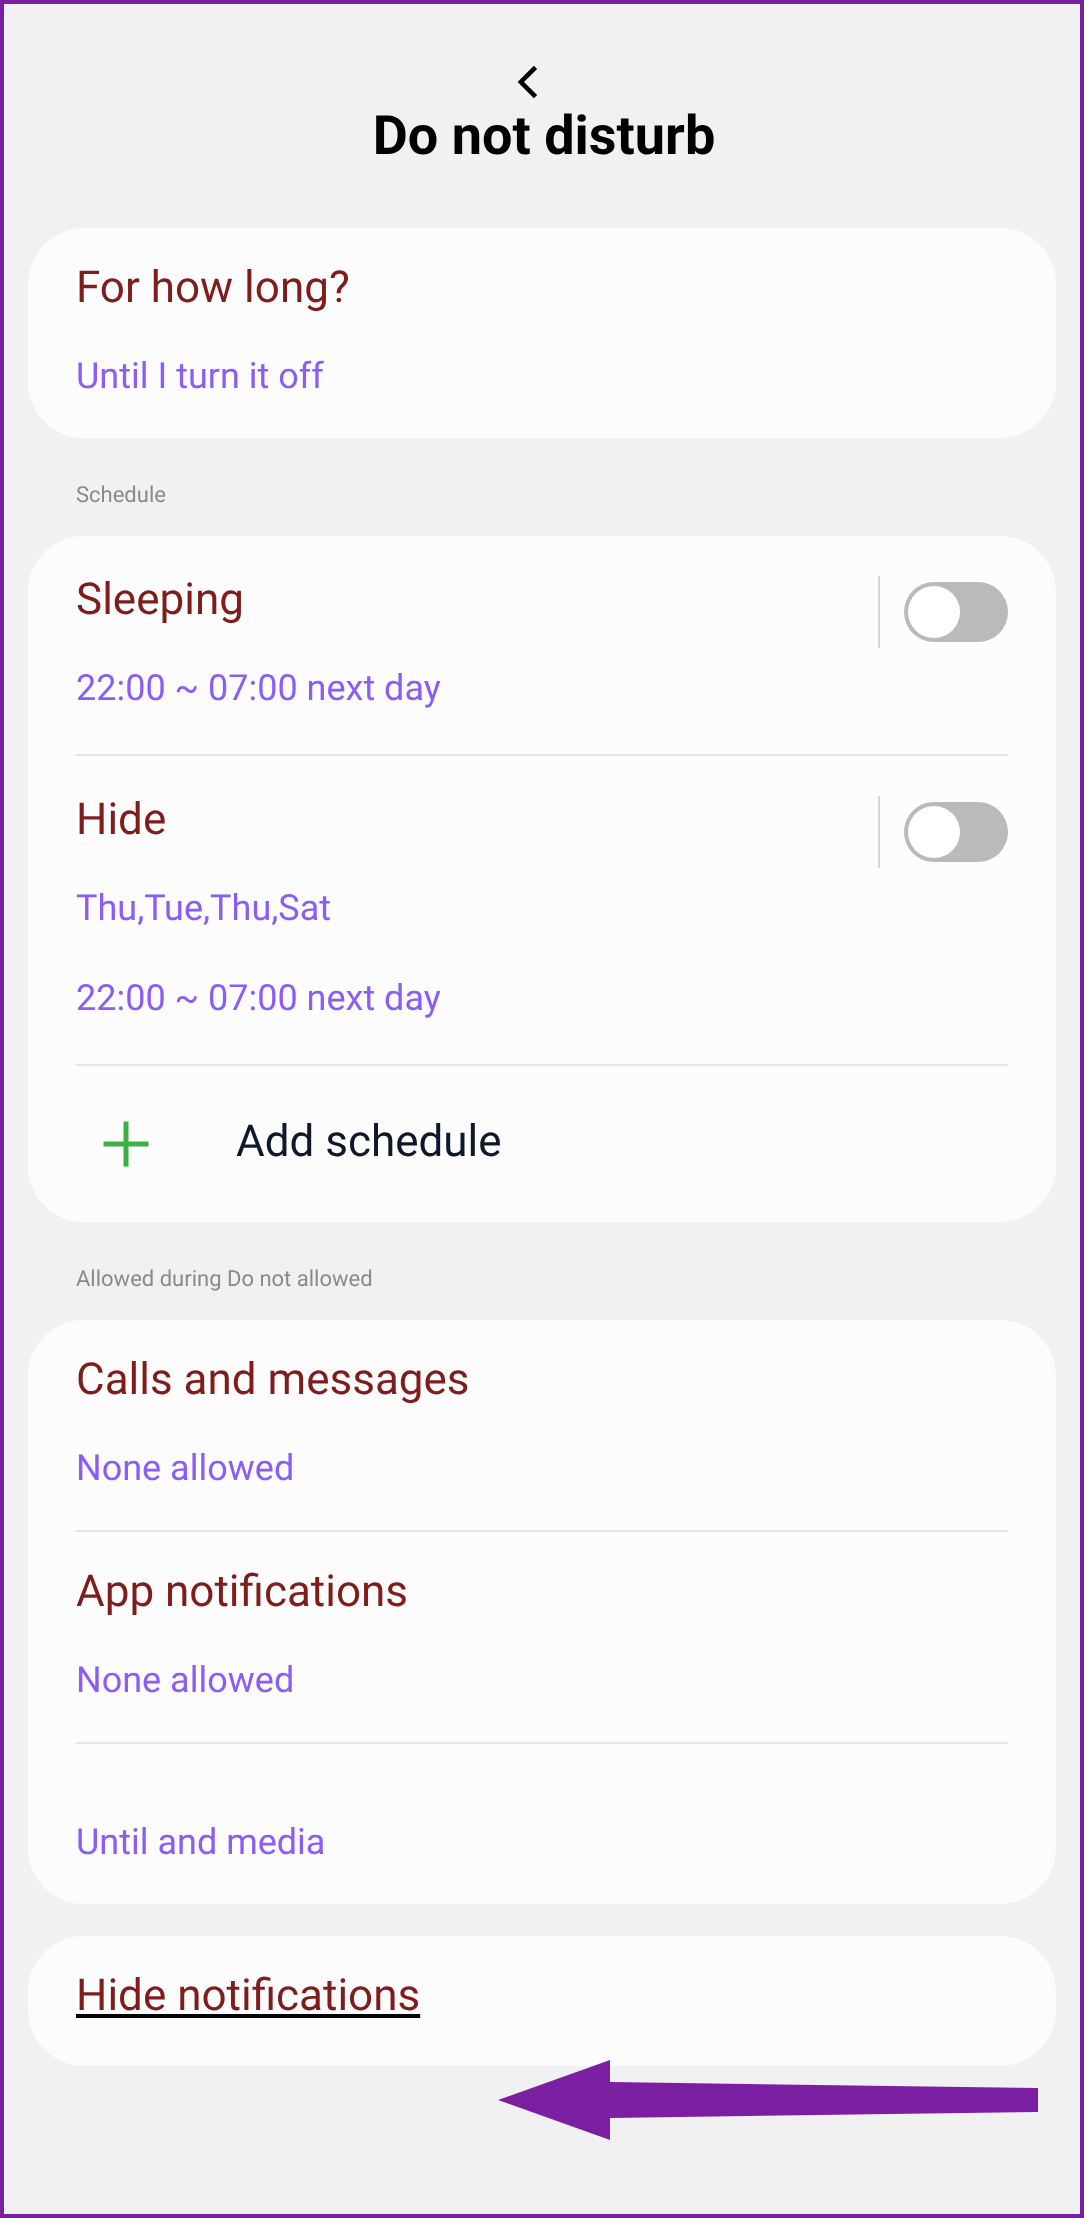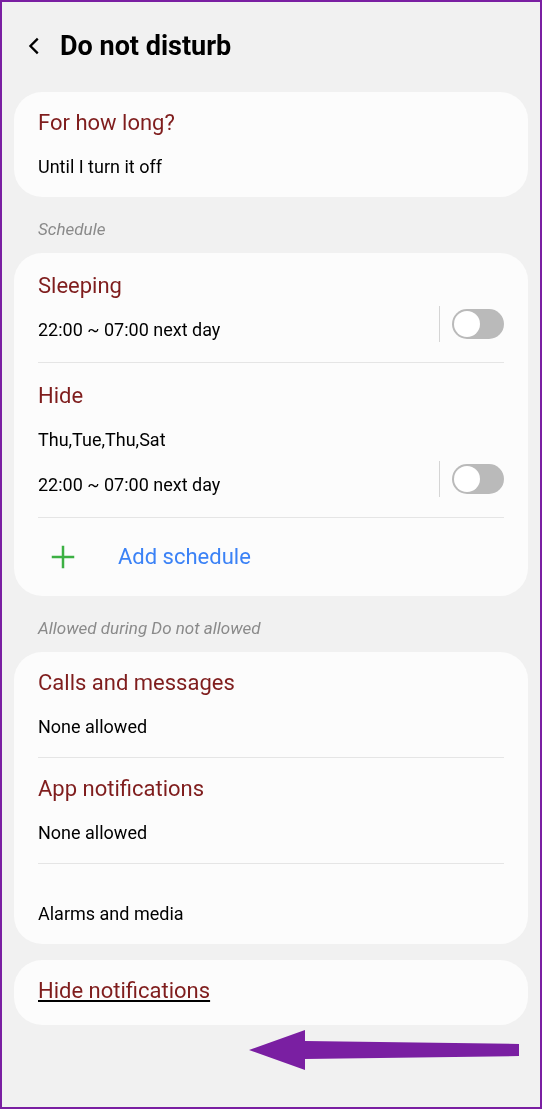--- a/index.html
+++ b/index.html
@@ -14,20 +14,21 @@
       font-family: -apple-system, BlinkMacSystemFont, 'Segoe UI', Roboto, sans-serif;
       border: 2px solid #7a1fa2;
       position: relative;
       overflow: hidden;
     }
     .header {
       display: flex;
       align-items: center;
       padding: 28px 20px 30px 22px;
       background: #f1f1f1;
+      flex-direction: column;
     }
     .back-icon {
       width: 22px;
       height: 22px;
       margin-right: 14px;
     }
     .back-icon svg {
       width: 100%;
       height: 100%;
     }
@@ -50,34 +51,33 @@
       border-top: 1px solid #e5e5e5;
       margin: 0 24px;
     }
     .primary-text {
       font-size: 22px;
       color: #7f1d1d;
       margin-bottom: 4px;
     }
     .secondary-text {
       font-size: 18px;
-      color: #000000;
+      color: #8b5cf6;
       line-height: 1.4;
       margin-top: 19px;
     }
     .section-header {
-      font-size: 17px;
+      font-size: 11px;
       color: #8a8a8a;
       padding: 22px 36px 14px 36px;
-      font-style: italic;
     }
     .schedule-item {
       padding: 20px 24px 20px 24px;
       display: flex;
-      align-items: flex-end;
+      align-items: flex-start;
       justify-content: space-between;
     }
     .schedule-info {
       flex: 1;
     }
     .toggle-container {
       display: flex;
       align-items: center;
     }
     .toggle-divider {
@@ -112,21 +112,21 @@
       height: 30px;
       margin-left: 10px;
       margin-right: 40px;
     }
     .plus-icon svg {
       width: 100%;
       height: 100%;
     }
     .add-text {
       font-size: 22px;
-      color: #3b82f6;
+      color: #0f172a;
     }
     .arrow-annotation {
       position: absolute;
       bottom: 37px;
       left: 247px;
       width: 270px;
       height: 40px;
       z-index: 10;
     }
     .arrow-annotation svg {
@@ -203,21 +203,21 @@
     <div class="primary-text">Calls and messages</div>
     <div class="secondary-text">None allowed</div>
   </div>
   <div class="card-item-border"></div>
   <div class="card-item">
     <div class="primary-text">App notifications</div>
     <div class="secondary-text">None allowed</div>
   </div>
   <div class="card-item-border"></div>
   <div class="card-item">
-    <div class="secondary-text">Alarms and media</div>
+    <div class="secondary-text">Until and media</div>
   </div>
 </div>
 
 <div class="gap"></div>
 
 <div class="card mt-8">
   <div class="card-item">
     <div class="primary-text">Hide notifications</div>
   </div>
 </div>

